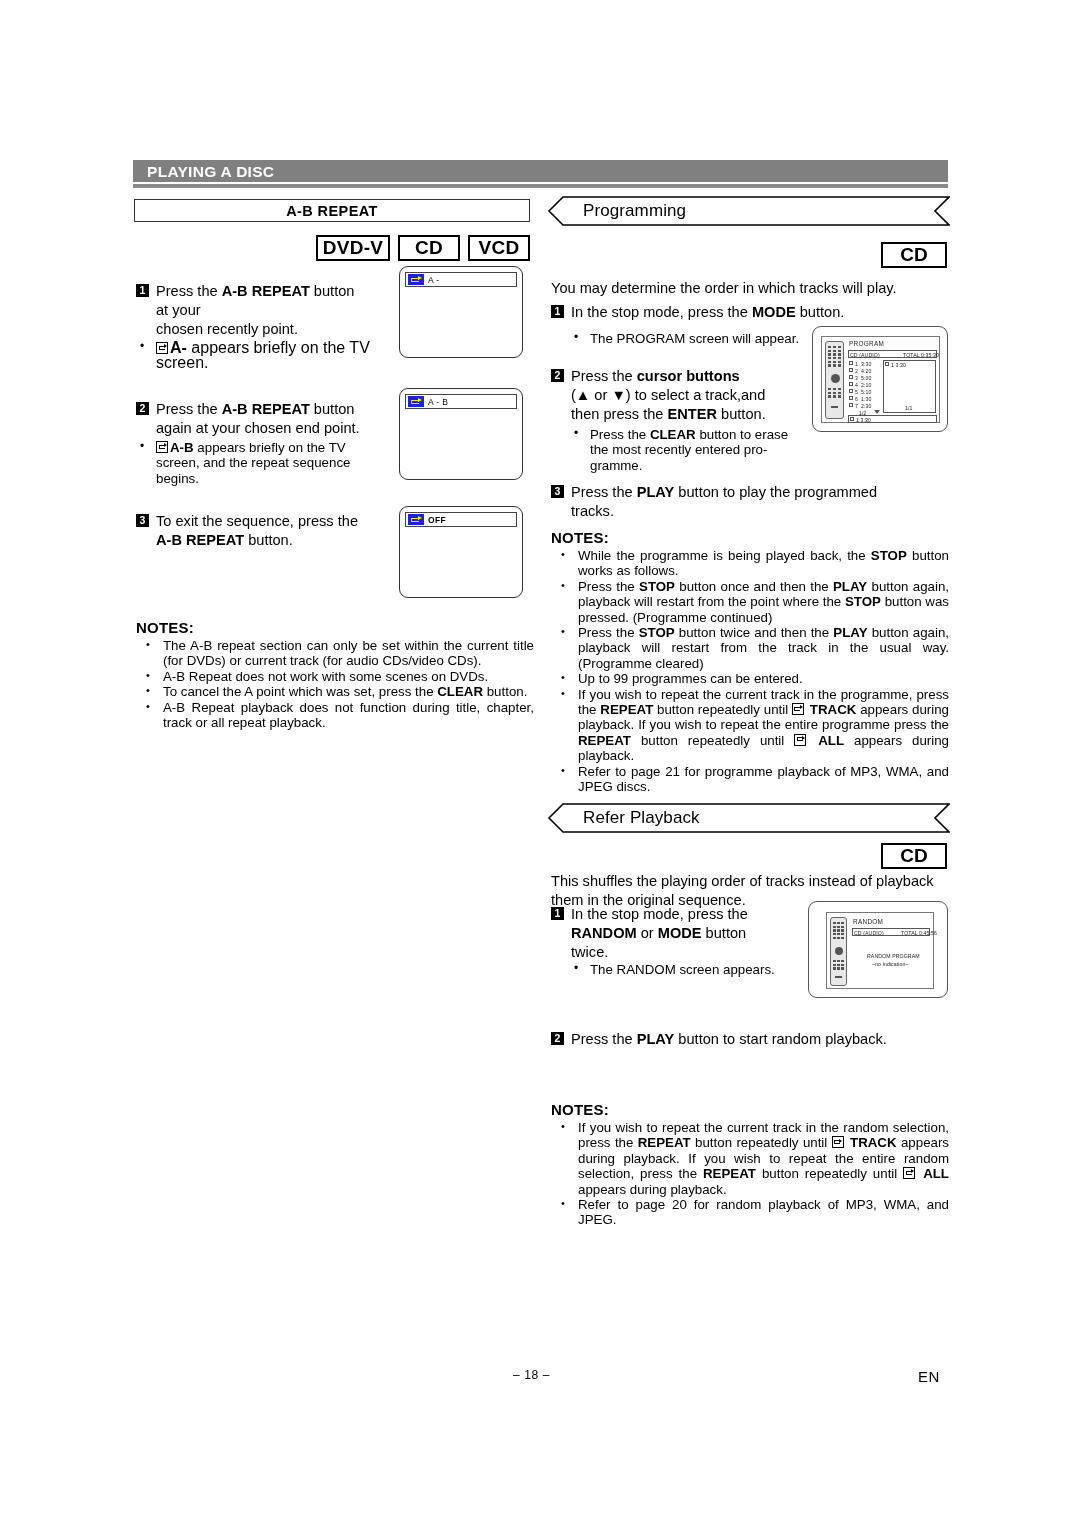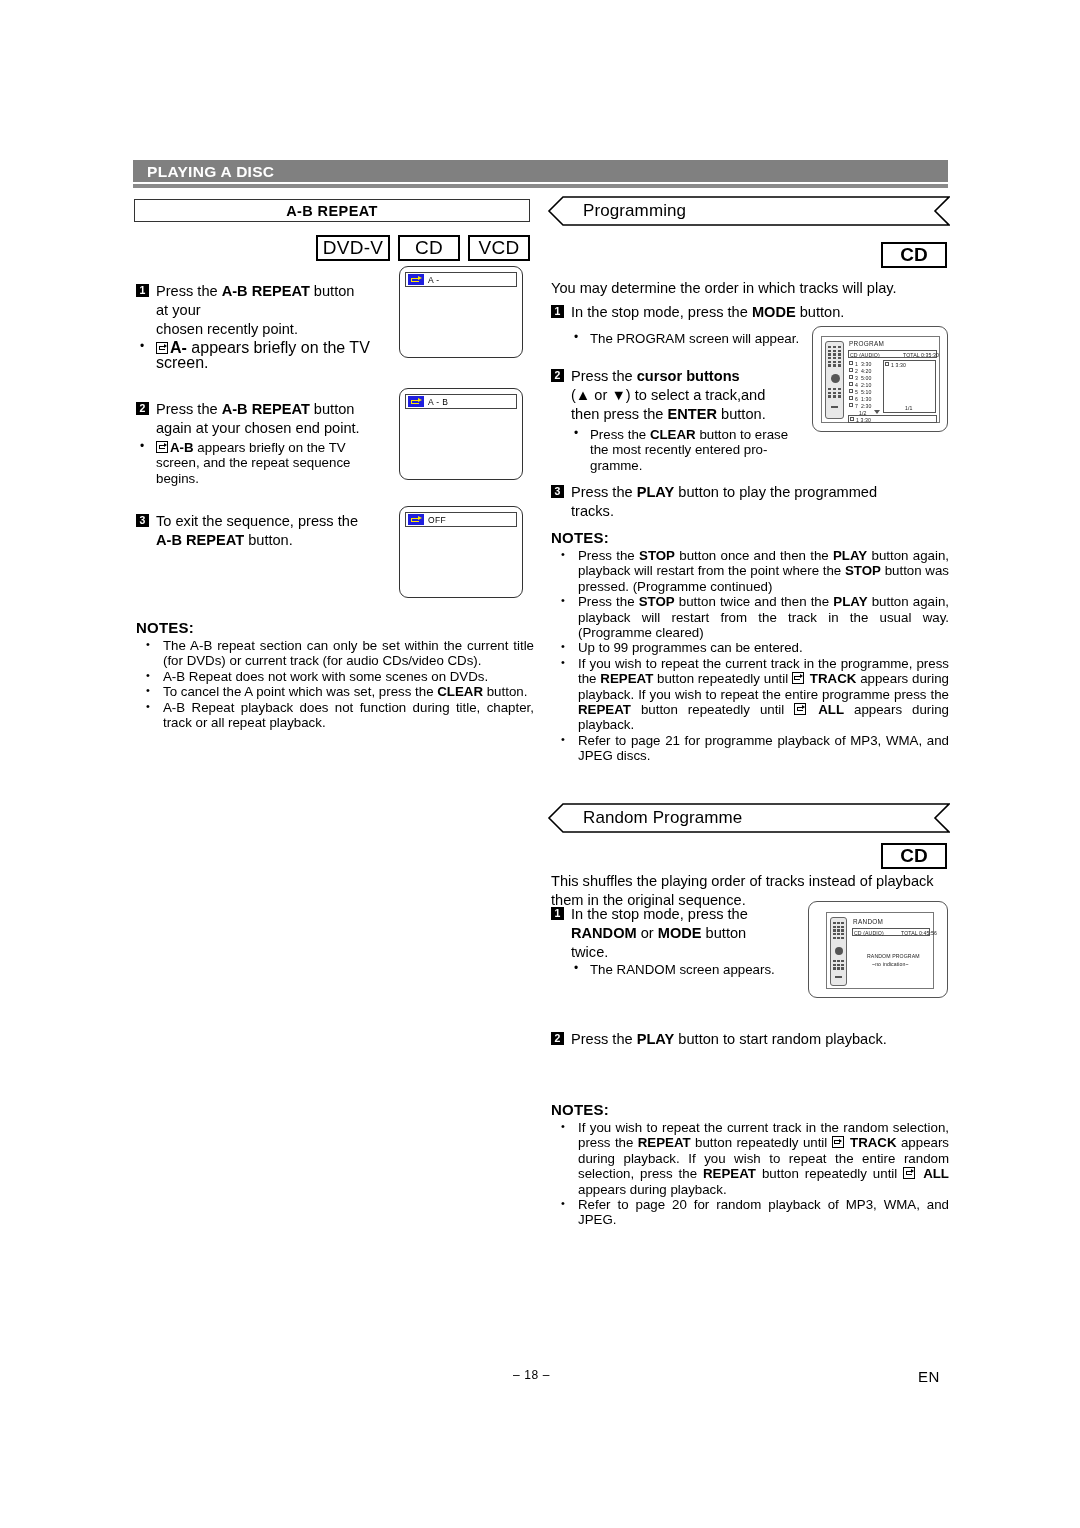--- a/index.html
+++ b/index.html
@@ -74,21 +74,21 @@
     position: absolute;
     display: flex;
     gap: 8px;
   }
   .badge {
     border: 2.2px solid #000;
     box-sizing: border-box;
     display: flex;
     align-items: center;
     justify-content: center;
-    font-weight: normal;
+    font-weight: bold;
     font-size: 19px;
     background: #fff;
     height: 26px;
     letter-spacing: 0.3px;
   }
   .badge.w-dvdv { width: 74px; }
   .badge.w-cd   { width: 62px; }
   .badge.w-vcd  { width: 62px; }
 
   .badge-single {
@@ -414,21 +414,21 @@
       <span class="osd-ico"></span>
       <span class="osd-text">A -</span>
     </div>
   </div>
   <div class="tv" style="left:399px; top:388px;">
     <div class="tv-osd">
       <span class="osd-ico"></span>
       <span class="osd-text">A - B</span>
     </div>
   </div>
-  <div class="tv" style="left:399px; top:506px;">
+  <div class="tv" style="left:399px; top:506px;font-weight:bold;">
     <div class="tv-osd">
       <span class="osd-ico"></span>
       <span class="osd-text">OFF</span>
     </div>
   </div>
 
   <div class="tb" style="left:136px; top:618px; width:398px;">
     <div class="notes-title">NOTES:</div>
     <div class="note-li just">
       The A-B repeat section can only be set within the current title (for DVDs) or current track (for audio CDs/video CDs).
@@ -565,41 +565,44 @@
 
       <div class="mini-band" style="left:26px; top:78px; width:89px; height:8px;"></div>
       <div class="trk-box" style="left:28px; top:80px;"></div>
       <div class="mini" style="left:34px; top:80px;">1   3:30</div>
     </div>
   </div>
 
   <div class="tb" style="left:551px; top:528px; width:398px;">
     <div class="notes-title">NOTES:</div>
     <div class="note-li just">
+      While the programme is being played back, the <b>STOP</b> button works as follows.
+    </div>
+    <div class="note-li just">
       Press the <b>STOP</b> button once and then the <b>PLAY</b> button again, playback will restart from the point where the <b>STOP</b> button was pressed. (Programme continued)
     </div>
     <div class="note-li just">
       Press the <b>STOP</b> button twice and then the <b>PLAY</b> button again, playback will restart from the track in the usual way. (Programme cleared)
     </div>
     <div class="note-li">
       Up to 99 programmes can be entered.
     </div>
     <div class="note-li just">
       If you wish to repeat the current track in the programme, press the <b>REPEAT</b> button repeatedly until <span class="rep-ico"></span> <b>TRACK</b> appears during playback. If you wish to repeat the entire programme press the <b>REPEAT</b> button repeatedly until <span class="rep-ico"></span> <b>ALL</b> appears during playback.
     </div>
     <div class="note-li just">
       Refer to page 21 for programme playback of MP3, WMA, and JPEG discs.
     </div>
   </div>
 
   <div class="flag" style="left:545px; top:803px;">
     <svg width="405" height="30" viewBox="0 0 405 30">
       <path d="M18 1 L404 1 L390 15 L404 29 L18 29 L4 15 Z" fill="#fff" stroke="#000" stroke-width="1.6"></path>
     </svg>
-    <div class="flag-label">Random Programme</div>
+    <div class="flag-label">Refer Playback</div>
   </div>
 
   <div class="badge-single" style="left:881px; top:843px;">CD</div>
 
   <div class="tb" style="left:551px; top:872px; width:400px;">
     <span>This shuffles the playing order of tracks instead of playback them in the original sequence.</span>
   </div>
 
   <div class="tb" style="left:551px; top:905px; width:250px;">
     <div class="step">

